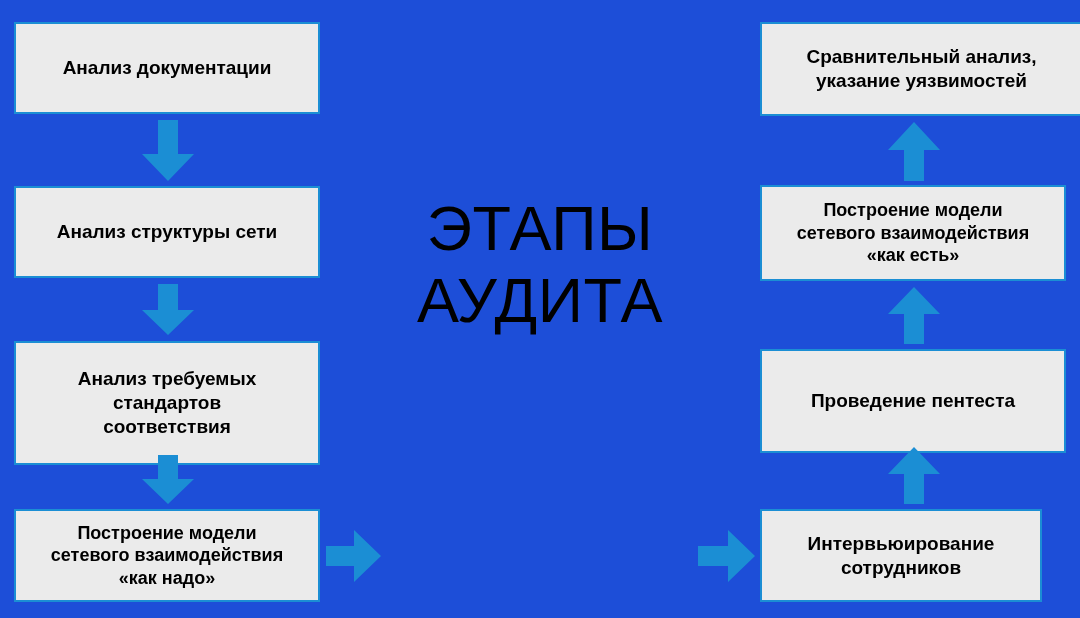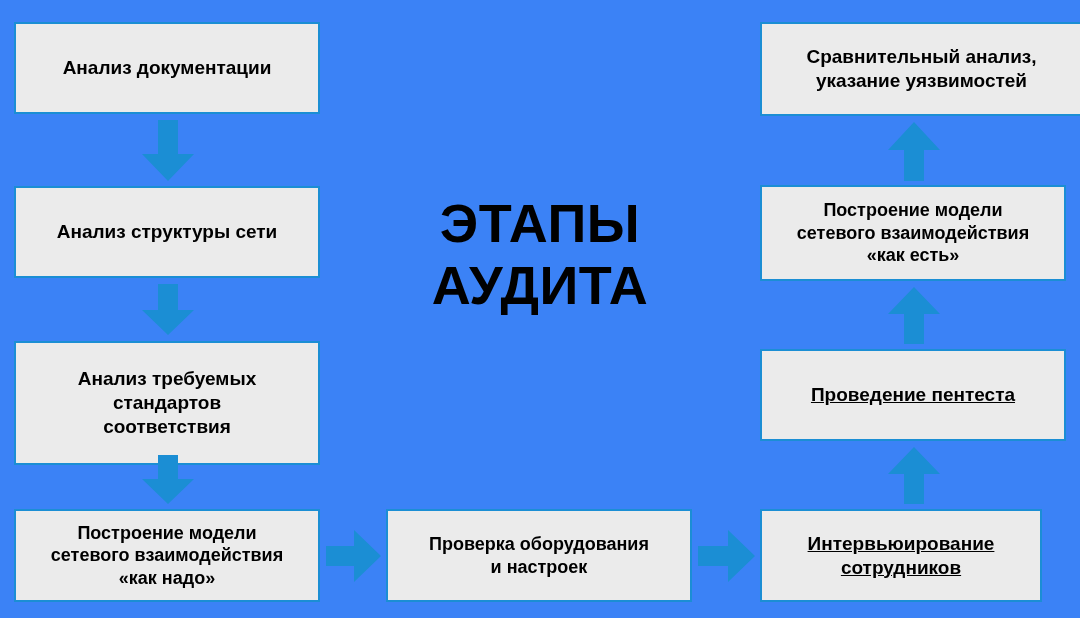--- a/index.html
+++ b/index.html
@@ -7,21 +7,21 @@
     padding: 0;
     background: #ffffff;
   }
   body {
     font-family: "Liberation Sans", sans-serif;
   }
   #canvas {
     position: relative;
     width: 1080px;
     height: 618px;
-    background: #3b82f6;
+    background: #1d4ed8;
     overflow: hidden;
   }
   .node {
     position: absolute;
     box-sizing: border-box;
     background: #ebebeb;
     border: 2px solid #1b8ed4;
     display: flex;
     align-items: center;
     justify-content: center;
@@ -33,22 +33,22 @@
     padding: 4px 10px;
   }
   .node span {
     display: block;
     white-space: pre-line;
   }
   .title {
     position: absolute;
     text-align: center;
     color: #000000;
-    font-weight: bold;
-    font-size: 54px;
+    font-weight: normal;
+    font-size: 63px;
     line-height: 1.15;
     letter-spacing: 0.5px;
     white-space: pre-line;
   }
   .arrow {
     position: absolute;
   }
   .arrow svg {
     display: block;
     overflow: visible;
@@ -72,31 +72,27 @@
 стандартов
 соответствия</span>
   </div>
 
   <div class="node" style="left:14px; top:509px; width:306px; height:93px; font-size:18px;">
     <span>Построение модели
 сетевого взаимодействия
 «как надо»</span>
   </div>
 
-  <div class="node" style="left:386px; top:509px; width:306px; height:93px; font-size:18px;">
-    <span>Проверка оборудования
-и настроек</span>
-  </div>
 
-  <div class="node" style="left:760px; top:509px; width:282px; height:93px;text-decoration:underline;">
+  <div class="node" style="left:760px; top:509px; width:282px; height:93px;">
     <span>Интервьюирование
 сотрудников</span>
   </div>
 
-  <div class="node" style="left:760px; top:349px; width:306px; height:92px;text-decoration:underline;">
+  <div class="node" style="left:760px; top:349px; width:306px; height:104px;">
     <span>Проведение пентеста</span>
   </div>
 
   <div class="node" style="left:760px; top:185px; width:306px; height:96px; font-size:18px;">
     <span>Построение модели
 сетевого взаимодействия
 «как есть»</span>
   </div>
 
   <div class="node" style="left:760px; top:22px; width:323px; height:94px;">

